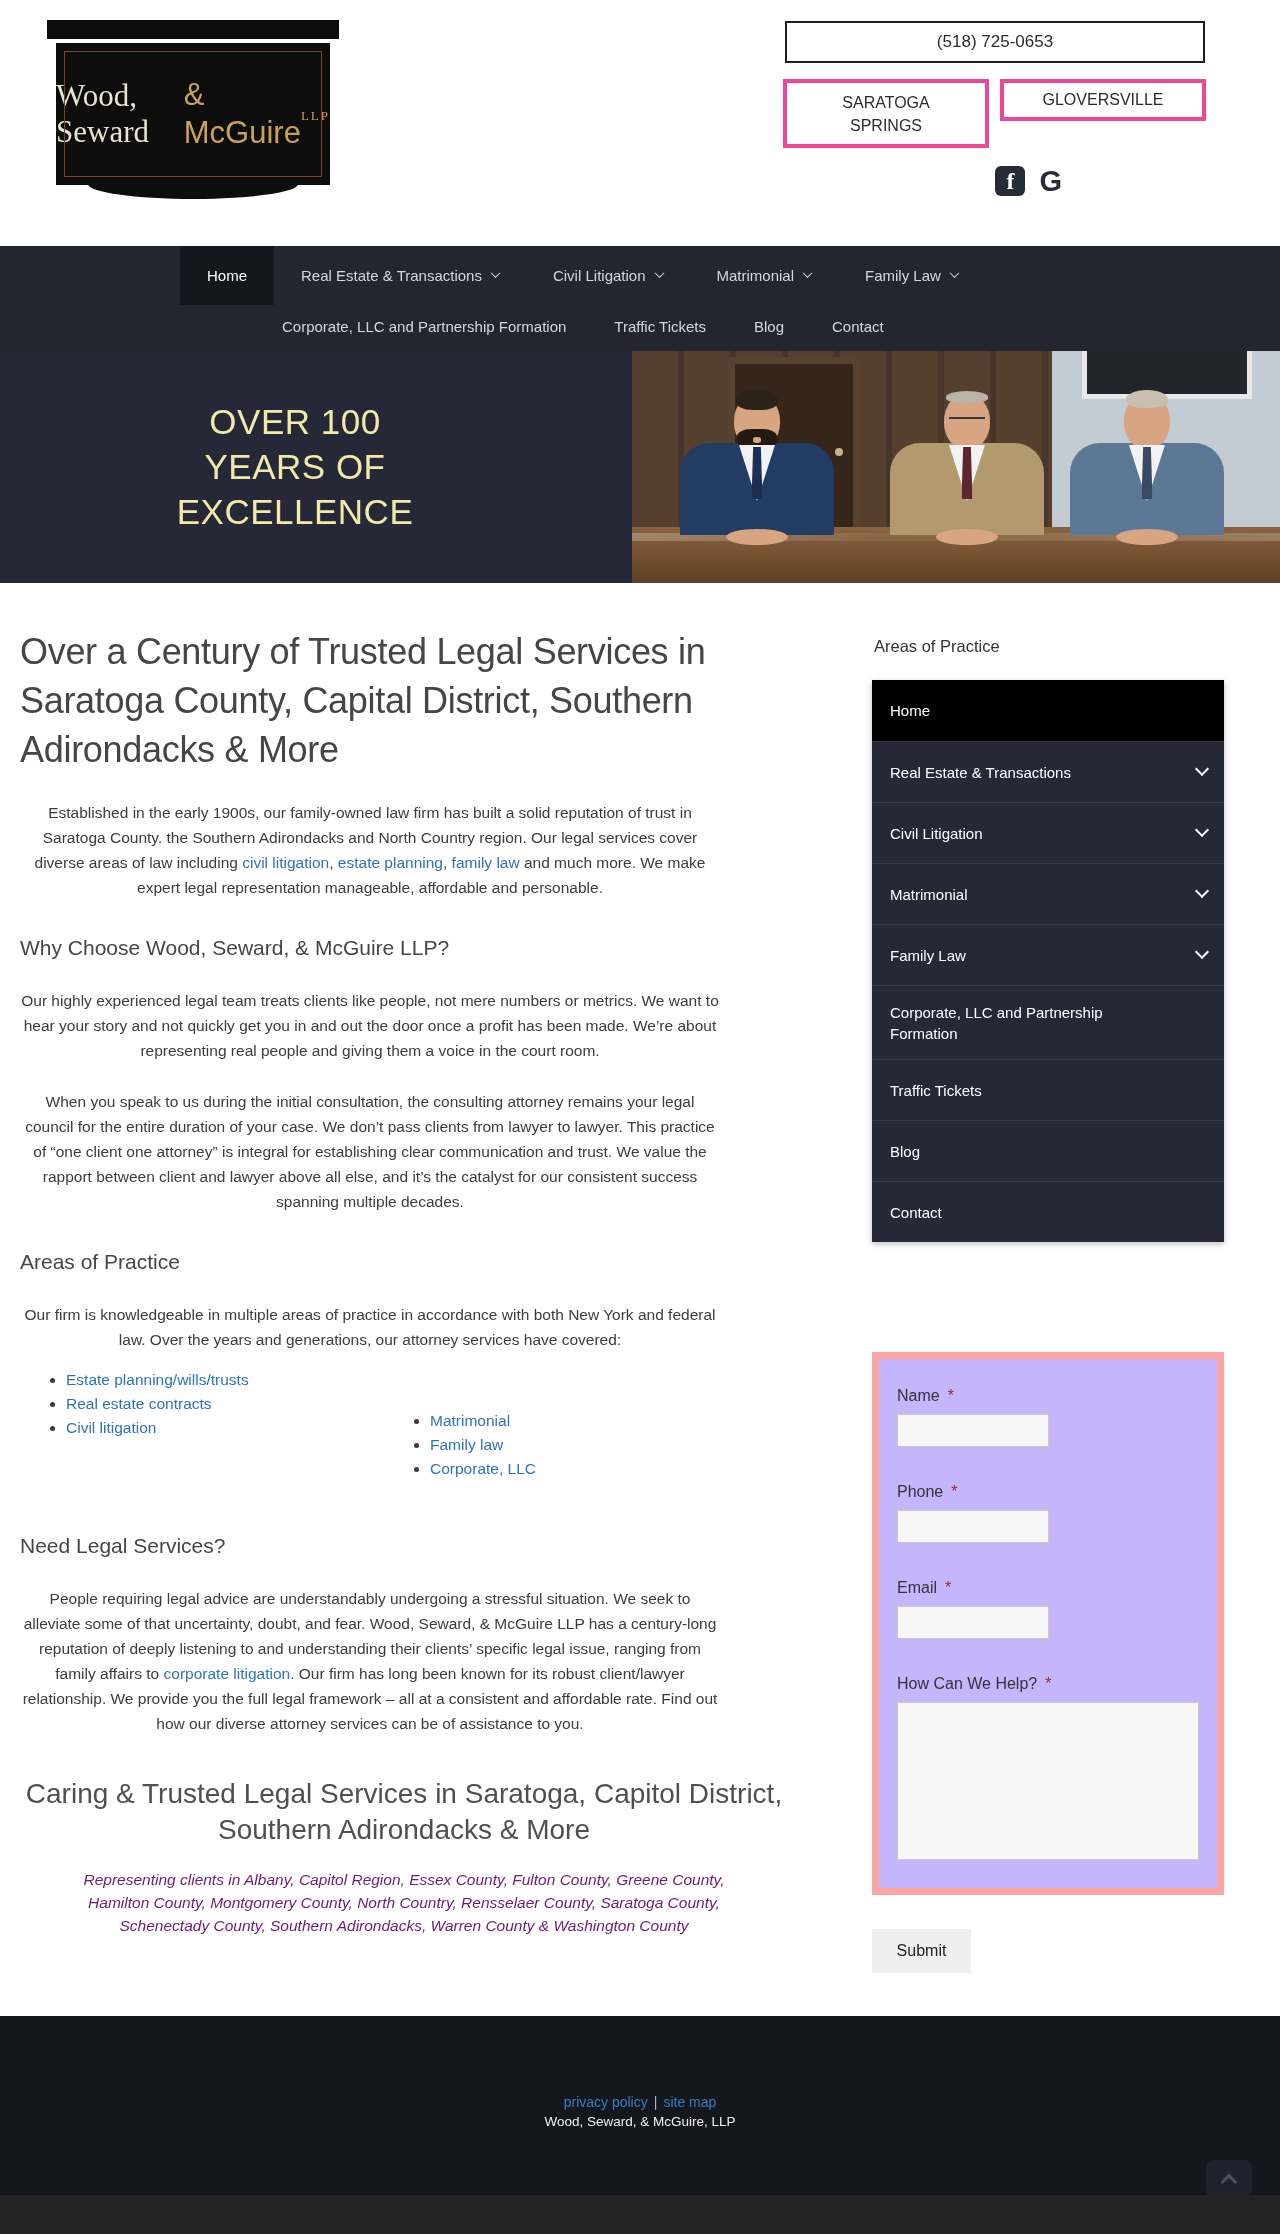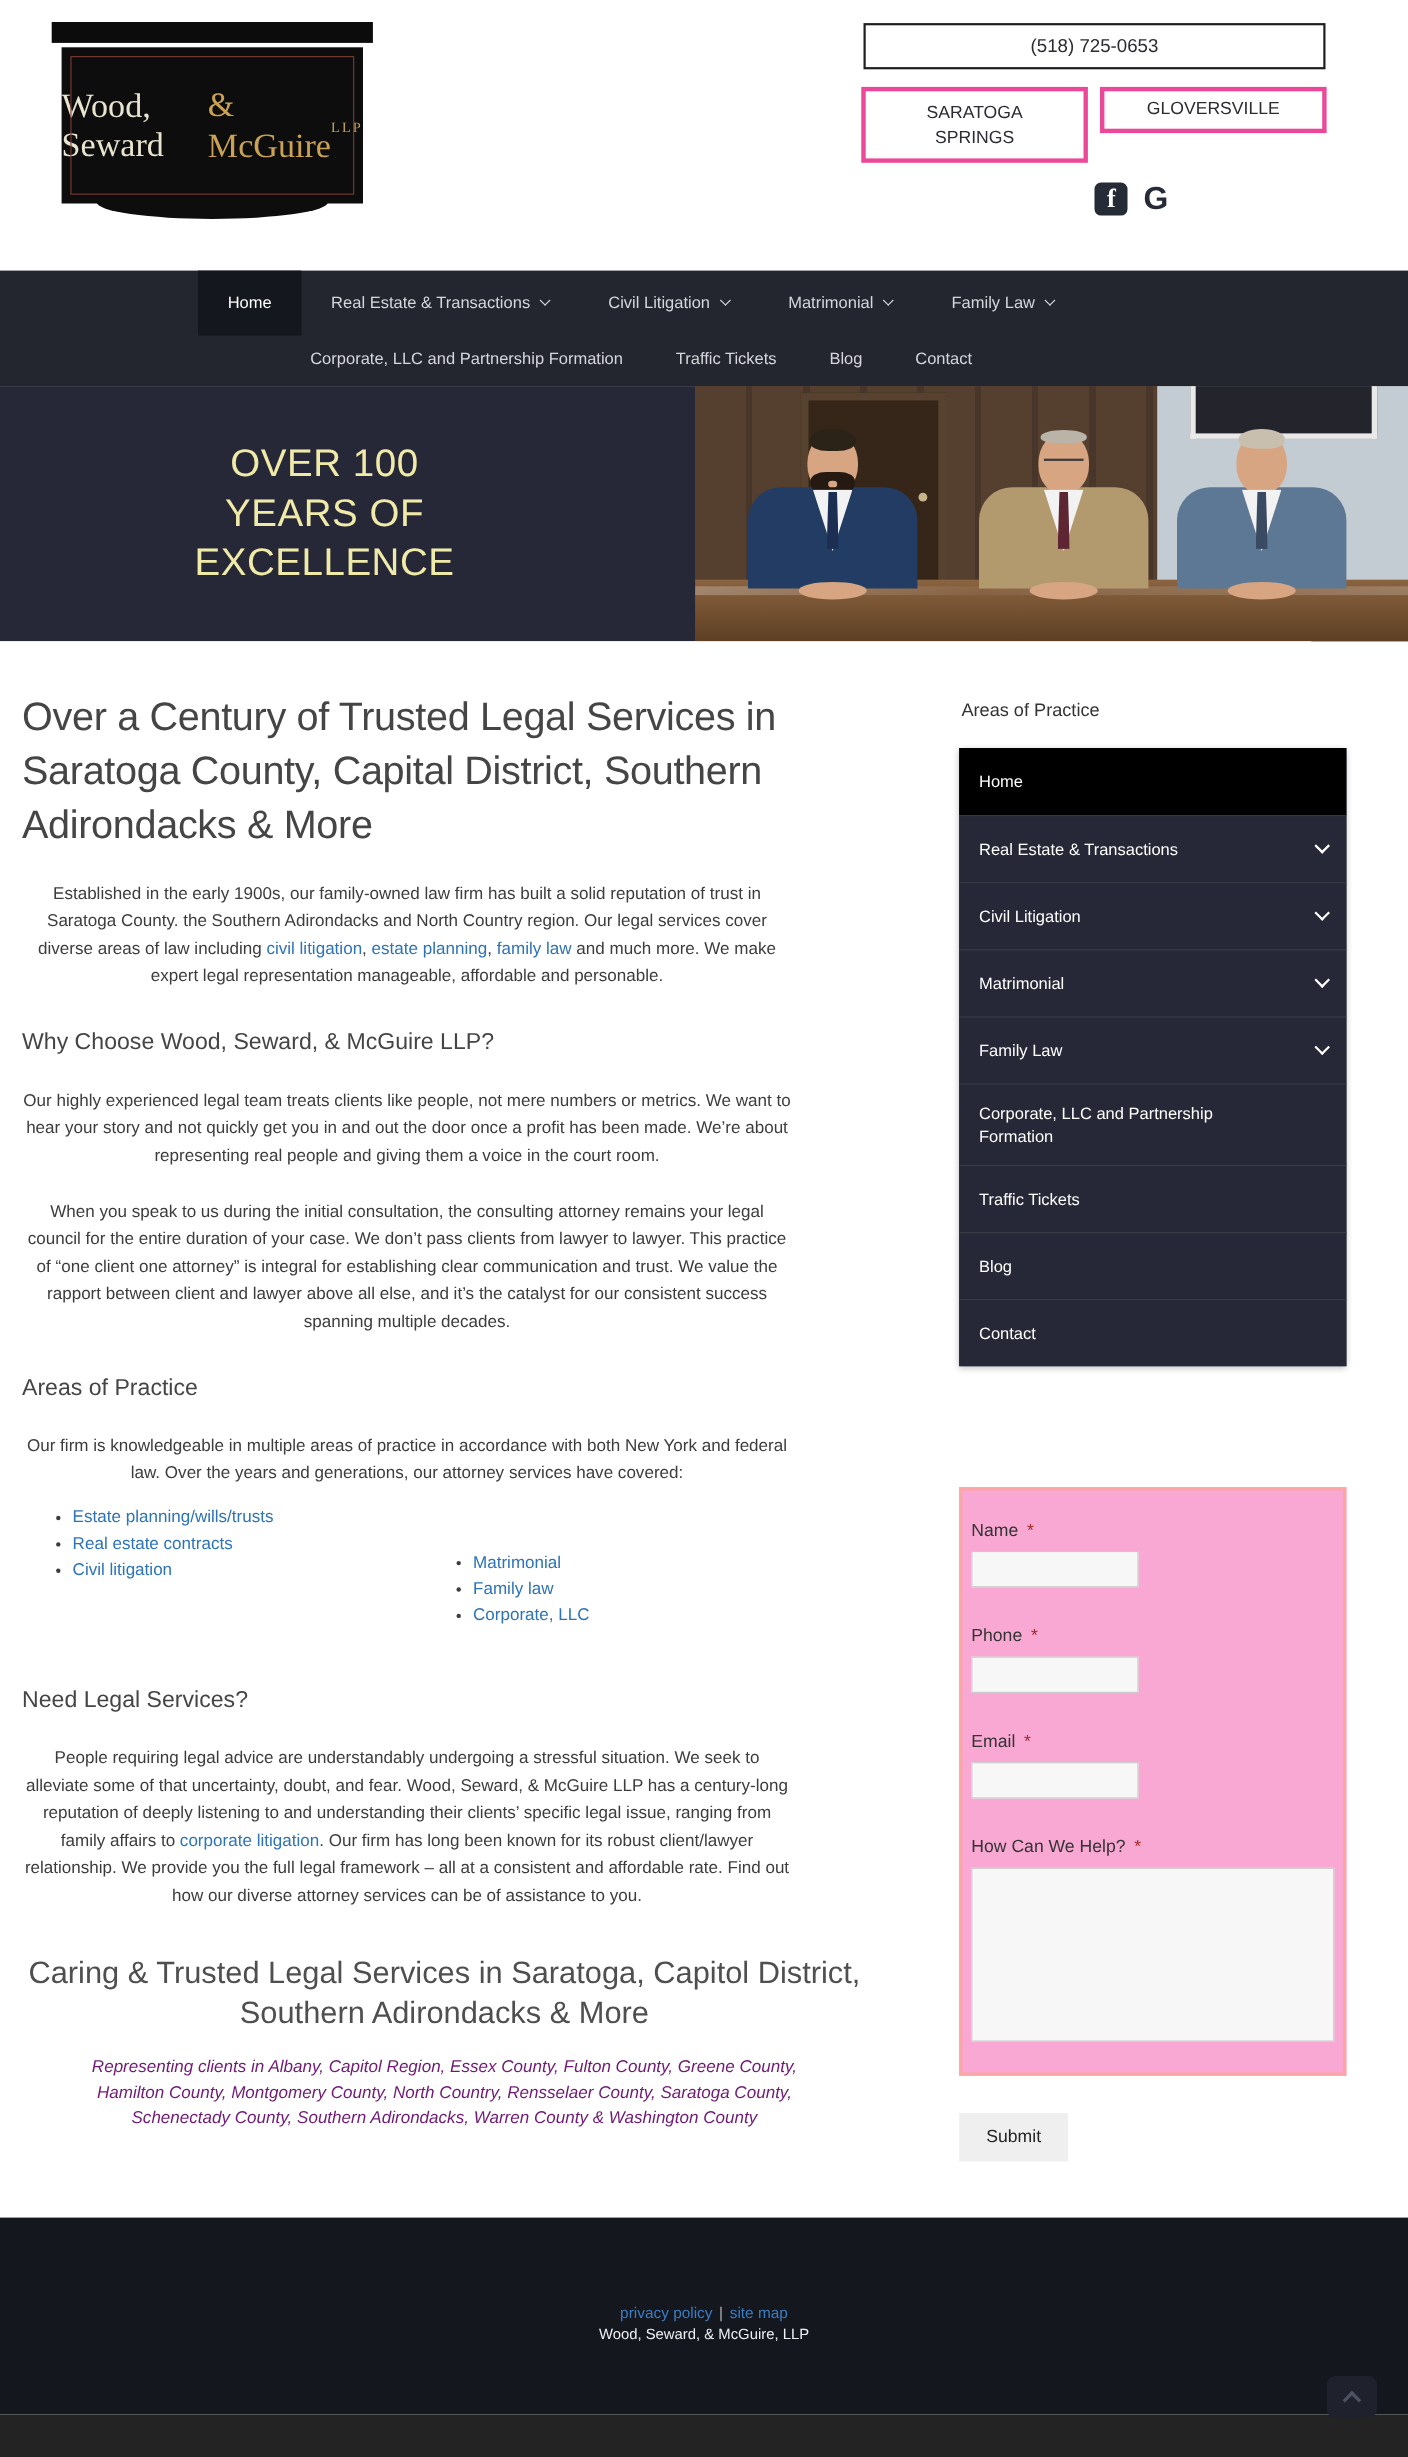--- a/index.html
+++ b/index.html
@@ -9,21 +9,21 @@
   a { text-decoration:none; cursor:pointer; }
 
   
   .site-header { position:absolute; top:0; left:0; width:1280px; height:246px; background:#fff; }
   .logo { position:absolute; left:47px; top:20px; width:292px; cursor:pointer; }
   .logo-top { width:292px; height:19px; background:#0c0c0c; }
   .logo-box { margin:4px auto 0; width:274px; height:142px; background:#0d0d0d; position:relative;
               display:flex; flex-direction:row; align-items:center; justify-content:center; }
   .logo-box::after { content:""; position:absolute; inset:8px; border:1px solid #7d3b34; pointer-events:none; }
   .logo-l1 { font-family:"Liberation Serif", serif; font-size:31px; color:#e9e4cf; line-height:36px; }
-  .logo-l2 { font-family:Liberation Serif, serif; font-size:31px; color:#c9a254; line-height:38px; }
+  .logo-l2 { font-family:Liberation Sans, sans-serif; font-size:31px; color:#c9a254; line-height:38px; }
   .logo-l3 { font-family:"Liberation Serif", serif; font-size:13px; color:#c9a254; letter-spacing:2px; margin-top:3px; }
   .logo-curve { margin:-1px auto 0; width:210px; height:15px; background:#0d0d0d;
                 border-radius:0 0 50% 50% / 0 0 100% 100%; }
   .phone-btn { position:absolute; top:21px; right:75px; width:420px; height:42px; border:2px solid #1e1e1e;
                display:flex; align-items:center; justify-content:center; font-size:17px; color:#2b2b31; background:#fff; }
   .loc-row { position:absolute; top:79px; right:74px; display:flex; gap:11px; align-items:flex-start; }
   .loc-btn { border:4px solid #ec4899; background:#fff; color:#2b2b31; font-size:16px; text-align:center;
              display:flex; align-items:center; justify-content:center; white-space:pre-line; }
   .loc-btn.two-line { width:206px; height:69px; line-height:23px; }
   .loc-btn.one-line { width:206px; height:42px; }
@@ -103,21 +103,21 @@
   .sb-menu { margin-top:24px; background:#262837; box-shadow:0 2px 6px rgba(0,0,0,.25); }
   .sb-item { position:relative; display:flex; align-items:center; min-height:61px; padding:0 40px 0 18px;
              background:#262837; color:#fff; font-size:15px; line-height:21px; border-top:1px solid #383b46; }
   .sb-item:first-child { border-top:none; }
   .sb-item.active { background:#000; }
   .sb-item.tall { min-height:74px; }
   .sb-item .label { max-width:240px; }
   .sb-chev { position:absolute; right:17px; top:50%; width:10px; height:10px; margin-top:-8px;
              border-right:2.4px solid #fff; border-bottom:2.4px solid #fff; transform:rotate(45deg); }
 
-  .contact-form { margin-top:110px; border:3px solid #fca5a5; padding:28px 8px; background:#f9a8d4; }
+  .contact-form { margin-top:110px; border:7px solid #fca5a5; padding:28px 18px; background:#c4b5fd; }
   .f-label { font-size:16px; color:#333; }
   .req { color:#a12626; margin-left:8px; }
   .f-input { display:block; margin-top:9px; width:152px; height:33px; background:#f7f7f7;
              border:1px solid #c9c9c9; font-size:15px; padding:0 8px; font-family:"Liberation Sans",sans-serif; }
   .f-block { margin-top:36px; }
   .f-block.first { margin-top:0; }
   .f-textarea { display:block; margin-top:9px; width:100%; height:158px; background:#f7f7f7;
                 border:1px solid #c9c9c9; resize:none; font-family:"Liberation Sans",sans-serif; font-size:15px; padding:6px 8px; }
   .submit-btn { margin-top:34px; width:99px; height:44px; background:#efefef; border:none;
                 font-size:16px; color:#222; font-family:"Liberation Sans",sans-serif; cursor:pointer; }

